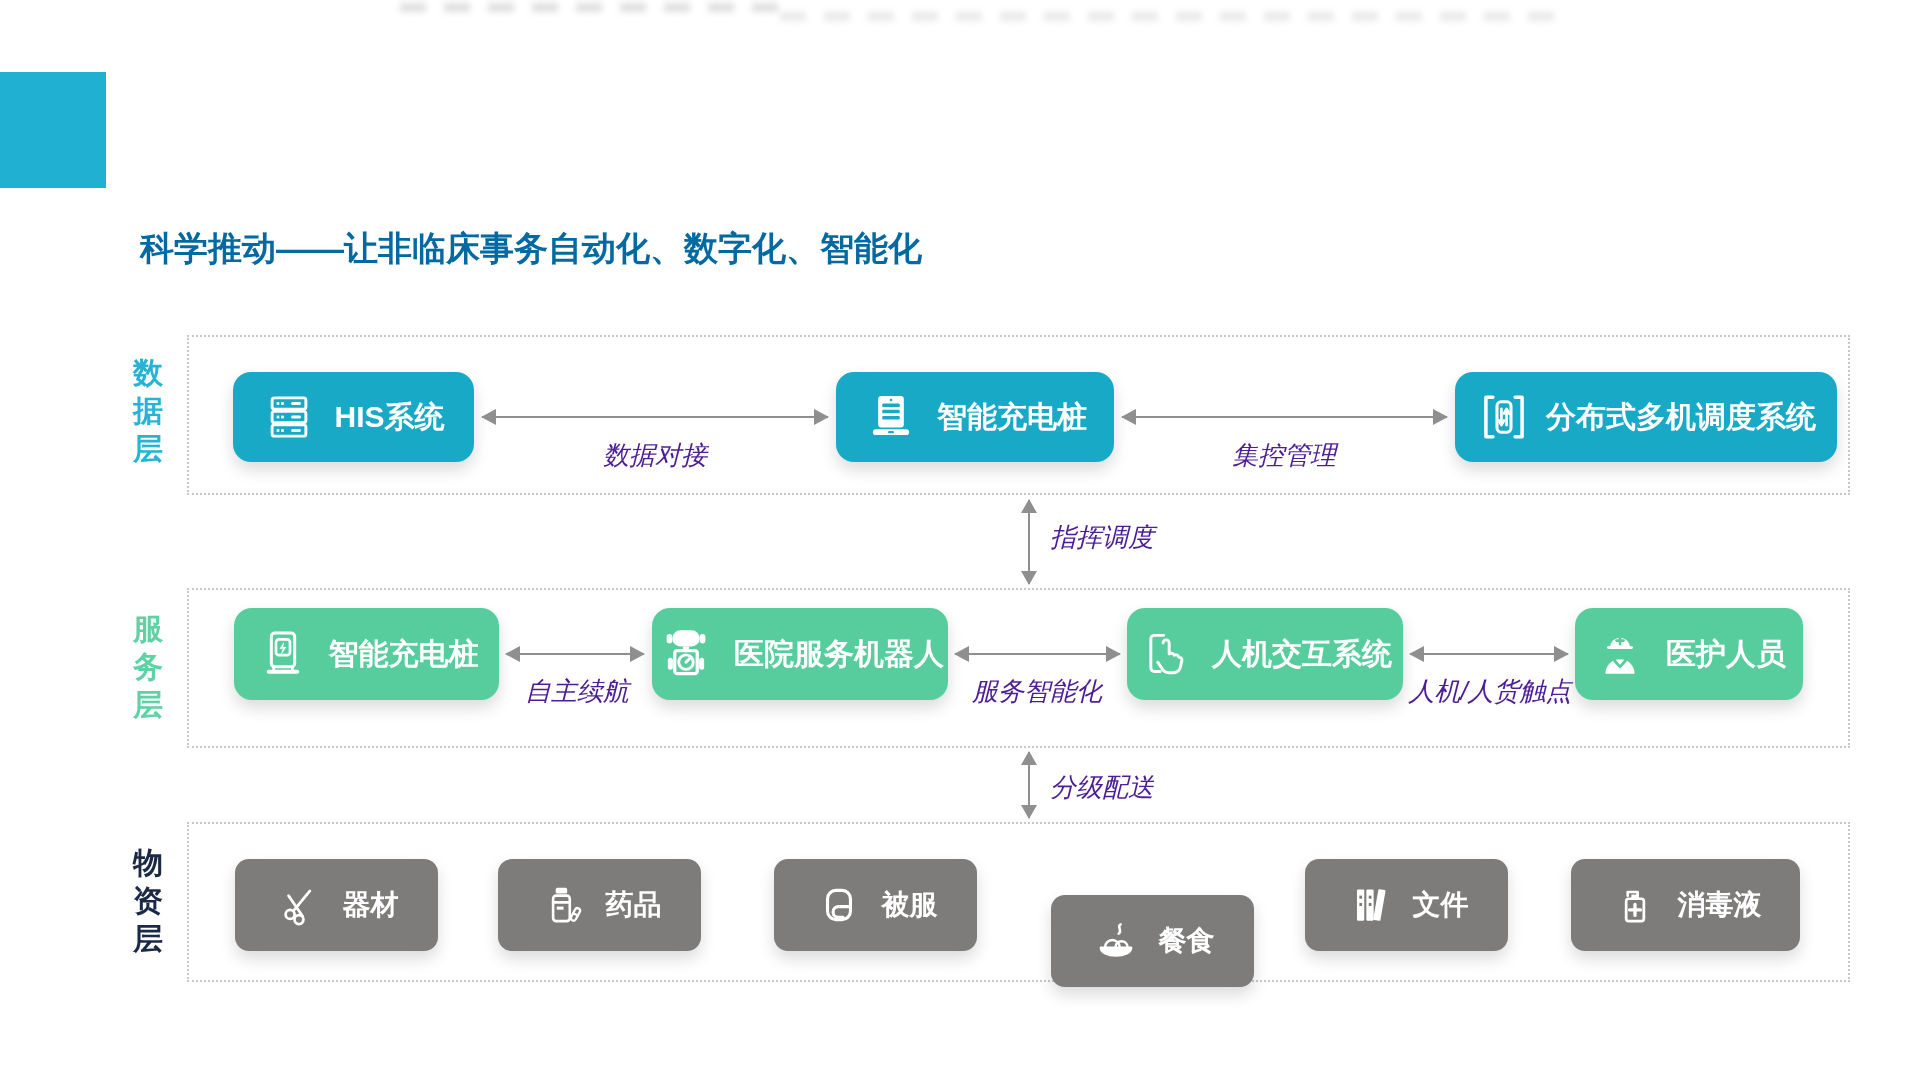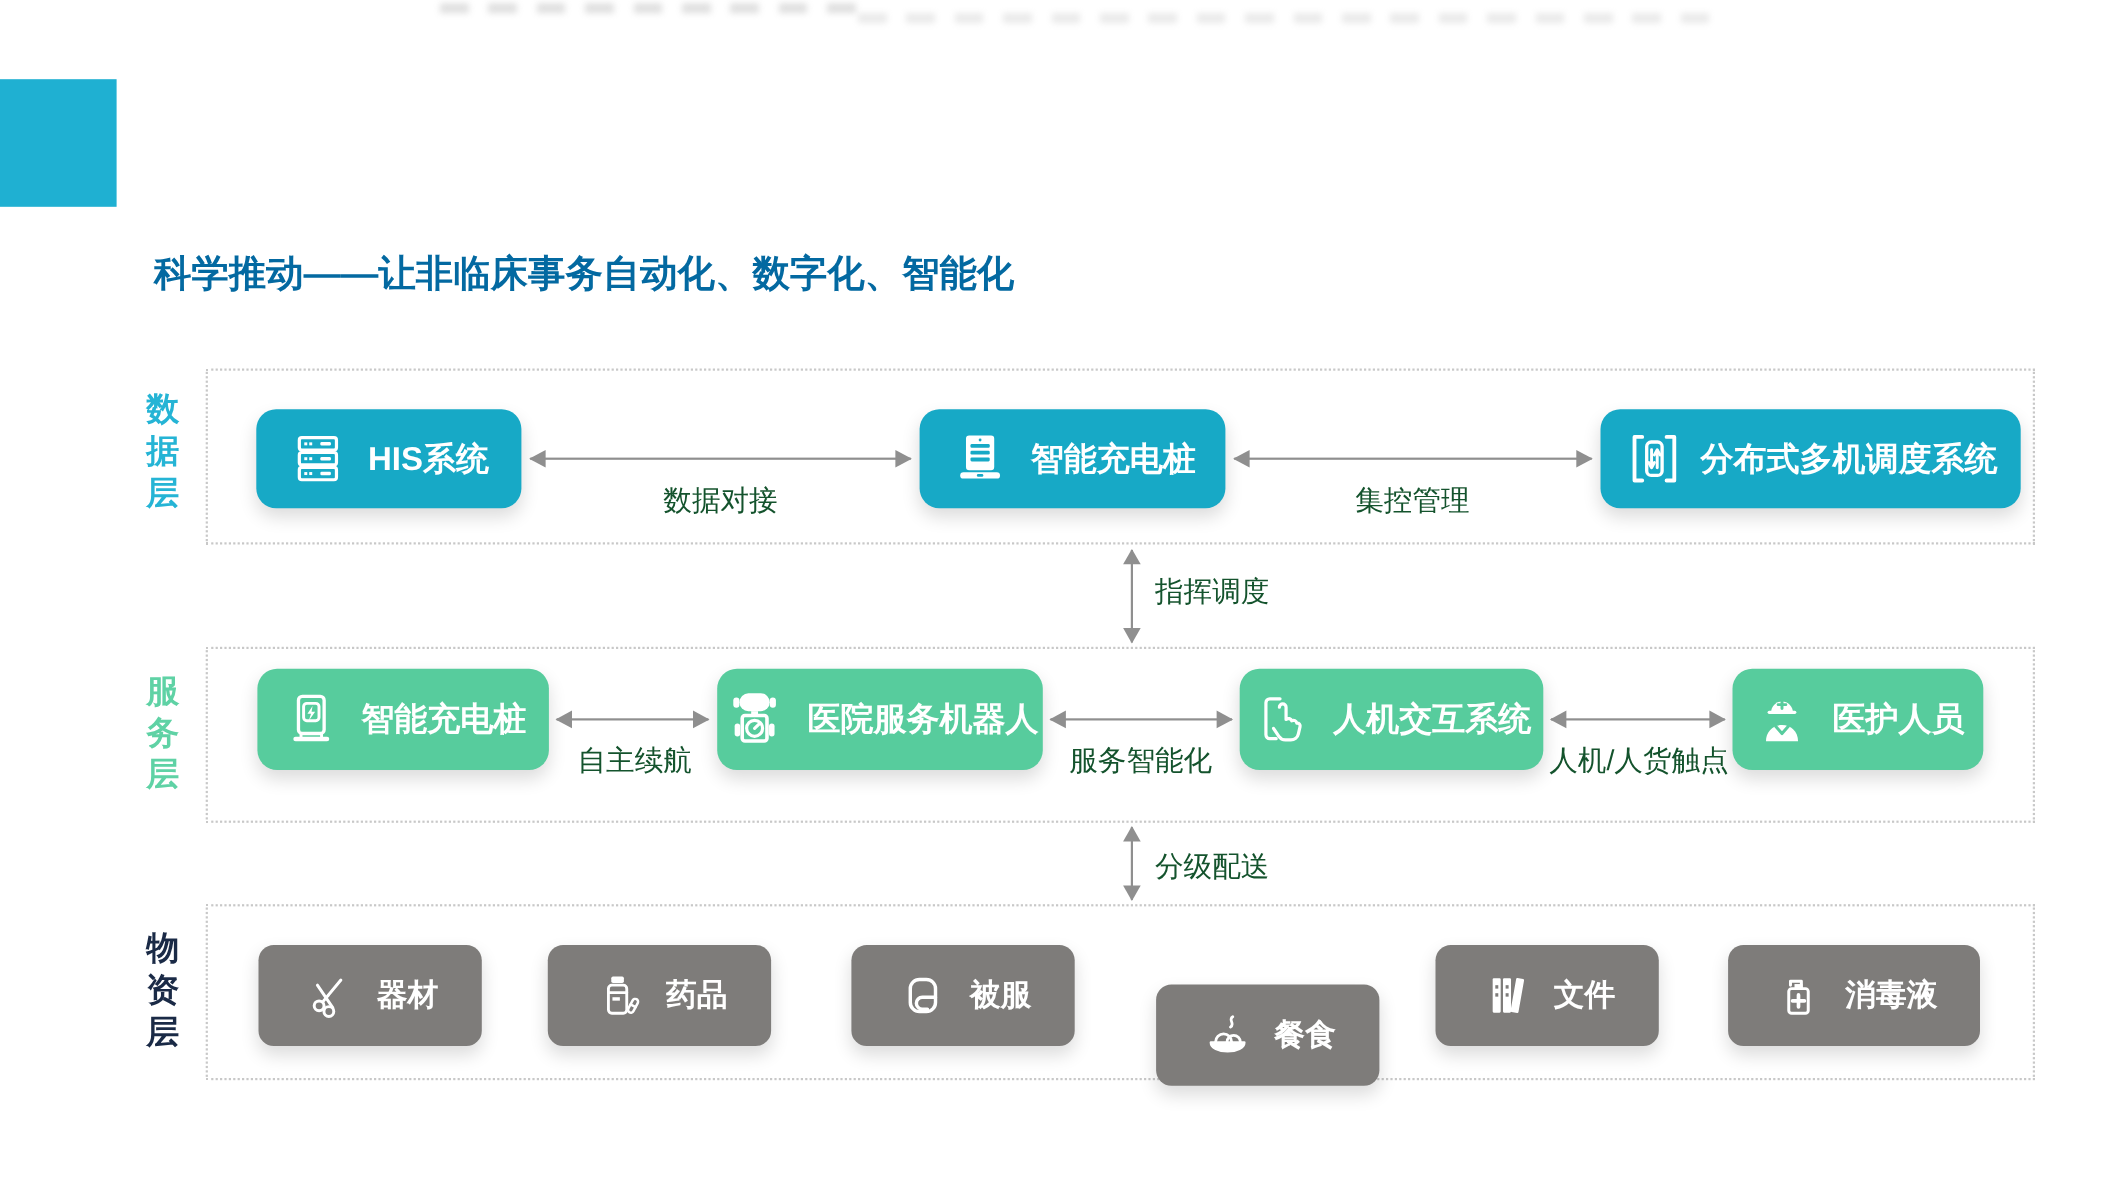--- a/index.html
+++ b/index.html
@@ -69,21 +69,21 @@
   .harrow.c5{left:1410px;width:158px;}
 
   .varrow{position:absolute;width:2px;background:#8f8f8f;left:1028px;}
   .varrow::before{content:"";position:absolute;top:-1px;left:-7px;width:0;height:0;
     border-left:8px solid transparent;border-right:8px solid transparent;border-bottom:14px solid #8f8f8f;}
   .varrow::after{content:"";position:absolute;bottom:-1px;left:-7px;width:0;height:0;
     border-left:8px solid transparent;border-right:8px solid transparent;border-top:14px solid #8f8f8f;}
   .varrow.v1{top:500px;height:84px;}
   .varrow.v2{top:752px;height:66px;}
 
-  .conn-label{position:absolute;font-size:26px;color:#14532d;white-space:nowrap;}
+  .conn-label{position:absolute;font-size:26px;color:#4c1d95;white-space:nowrap;font-style:italic;}
   .conn-label.center{transform:translateX(-50%);}
   .cl-1{left:655px;top:438px;}
   .cl-2{left:1284px;top:438px;}
   .cl-3{left:1050px;top:520px;}
   .cl-4{left:577px;top:674px;}
   .cl-5{left:1037px;top:674px;}
   .cl-6{left:1490px;top:674px;}
   .cl-7{left:1050px;top:770px;}
 
   .icon{flex:0 0 auto;display:block;}

